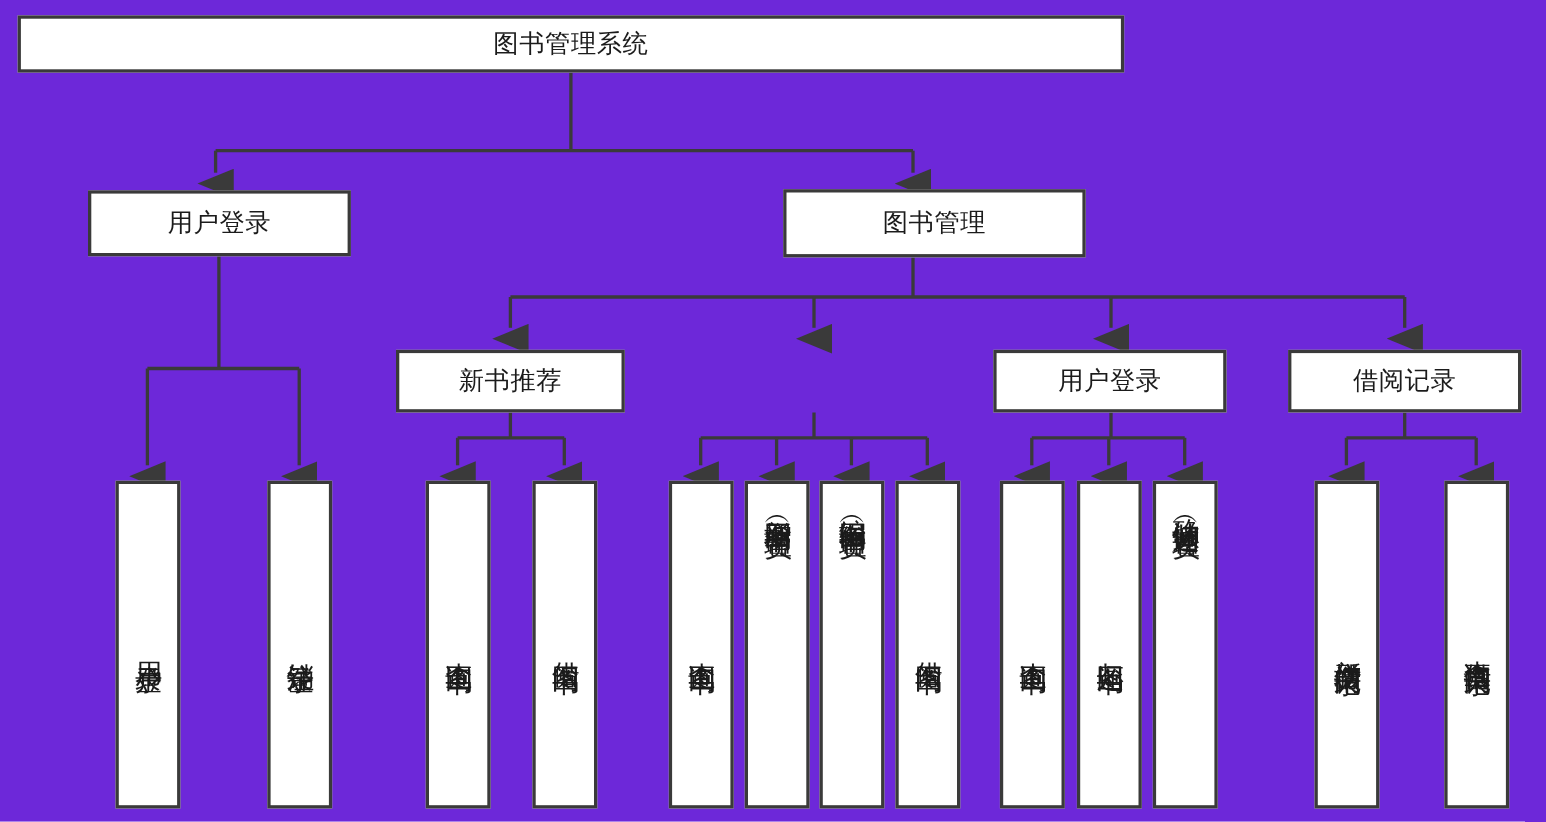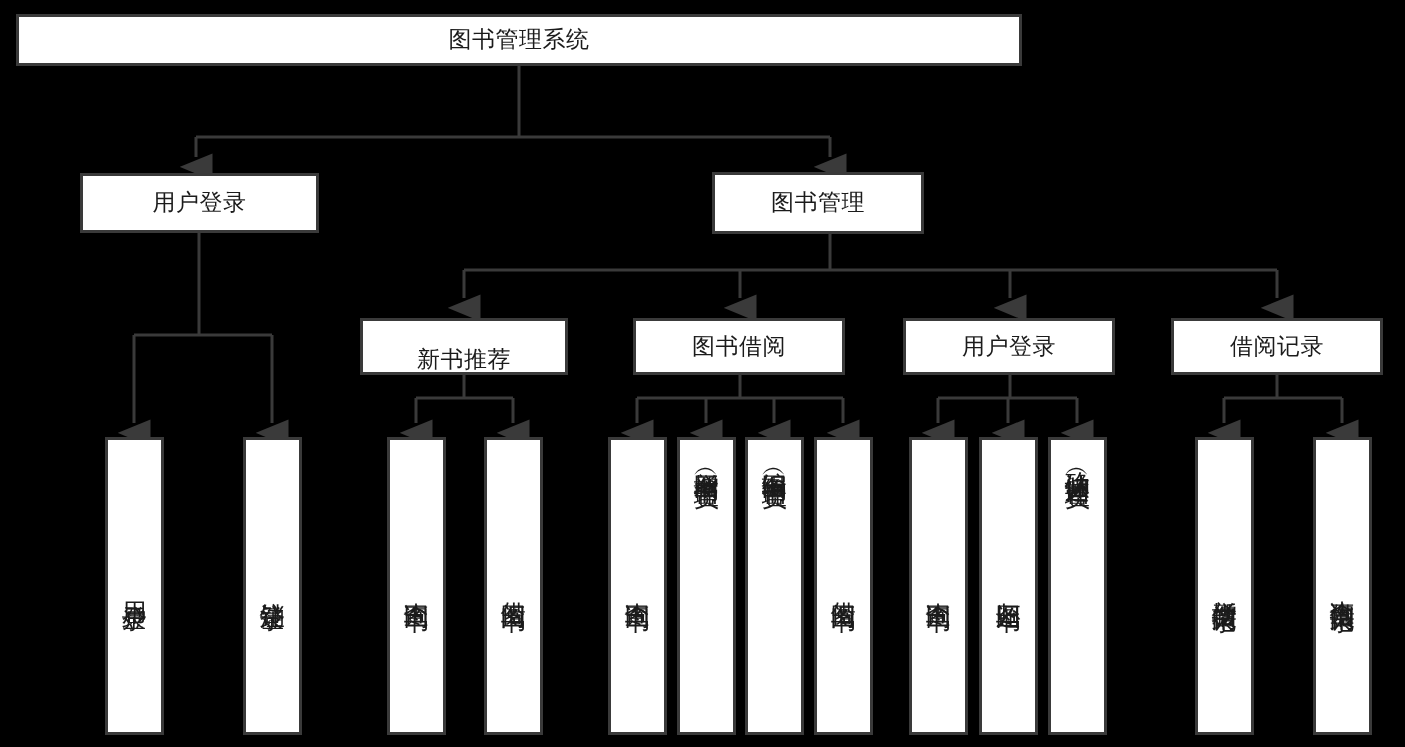--- a/index.html
+++ b/index.html
@@ -7,21 +7,21 @@
     padding: 0;
     background: #ffffff;
   }
   body {
     font-family: "Liberation Sans", "DejaVu Sans", sans-serif;
   }
   #canvas {
     position: relative;
     width: 1405px;
     height: 747px;
-    background: #000000;
+    background: #6d28d9;
     overflow: hidden;
   }
   svg#wires {
     position: absolute;
     left: 0;
     top: 0;
     width: 1405px;
     height: 747px;
     pointer-events: none;
   }
@@ -126,31 +126,28 @@
   </svg>
 
   <div class="node node-h" style="left:16px; top:14px; width:1006px; height:52px;">
     <span class="label">图书管理系统</span>
   </div>
 
   <div class="node node-h" style="left:80px; top:173px; width:239px; height:60px;">
     <span class="label">用户登录</span>
   </div>
 
-  <div class="node node-h" style="left:712px; top:172px; width:212px; height:62px;">
+  <div class="node node-h" style="left:712px; top:172px; width:275px; height:62px;">
     <span class="label">图书管理</span>
   </div>
 
-  <div class="node node-h" style="left:360px; top:318px; width:208px; height:57px;align-items:flex-end;">
+  <div class="node node-h" style="left:360px; top:318px; width:208px; height:57px;">
     <span class="label">新书推荐</span>
   </div>
 
-  <div class="node node-h" style="left:633px; top:318px; width:212px; height:57px;">
-    <span class="label">图书借阅</span>
-  </div>
 
   <div class="node node-h" style="left:903px; top:318px; width:212px; height:57px;">
     <span class="label">用户登录</span>
   </div>
 
   <div class="node node-h" style="left:1171px; top:318px; width:212px; height:57px;">
     <span class="label">借阅记录</span>
   </div>
 
   <div class="node node-v center" style="left:105px; top:437px; width:59px; height:298px;">

